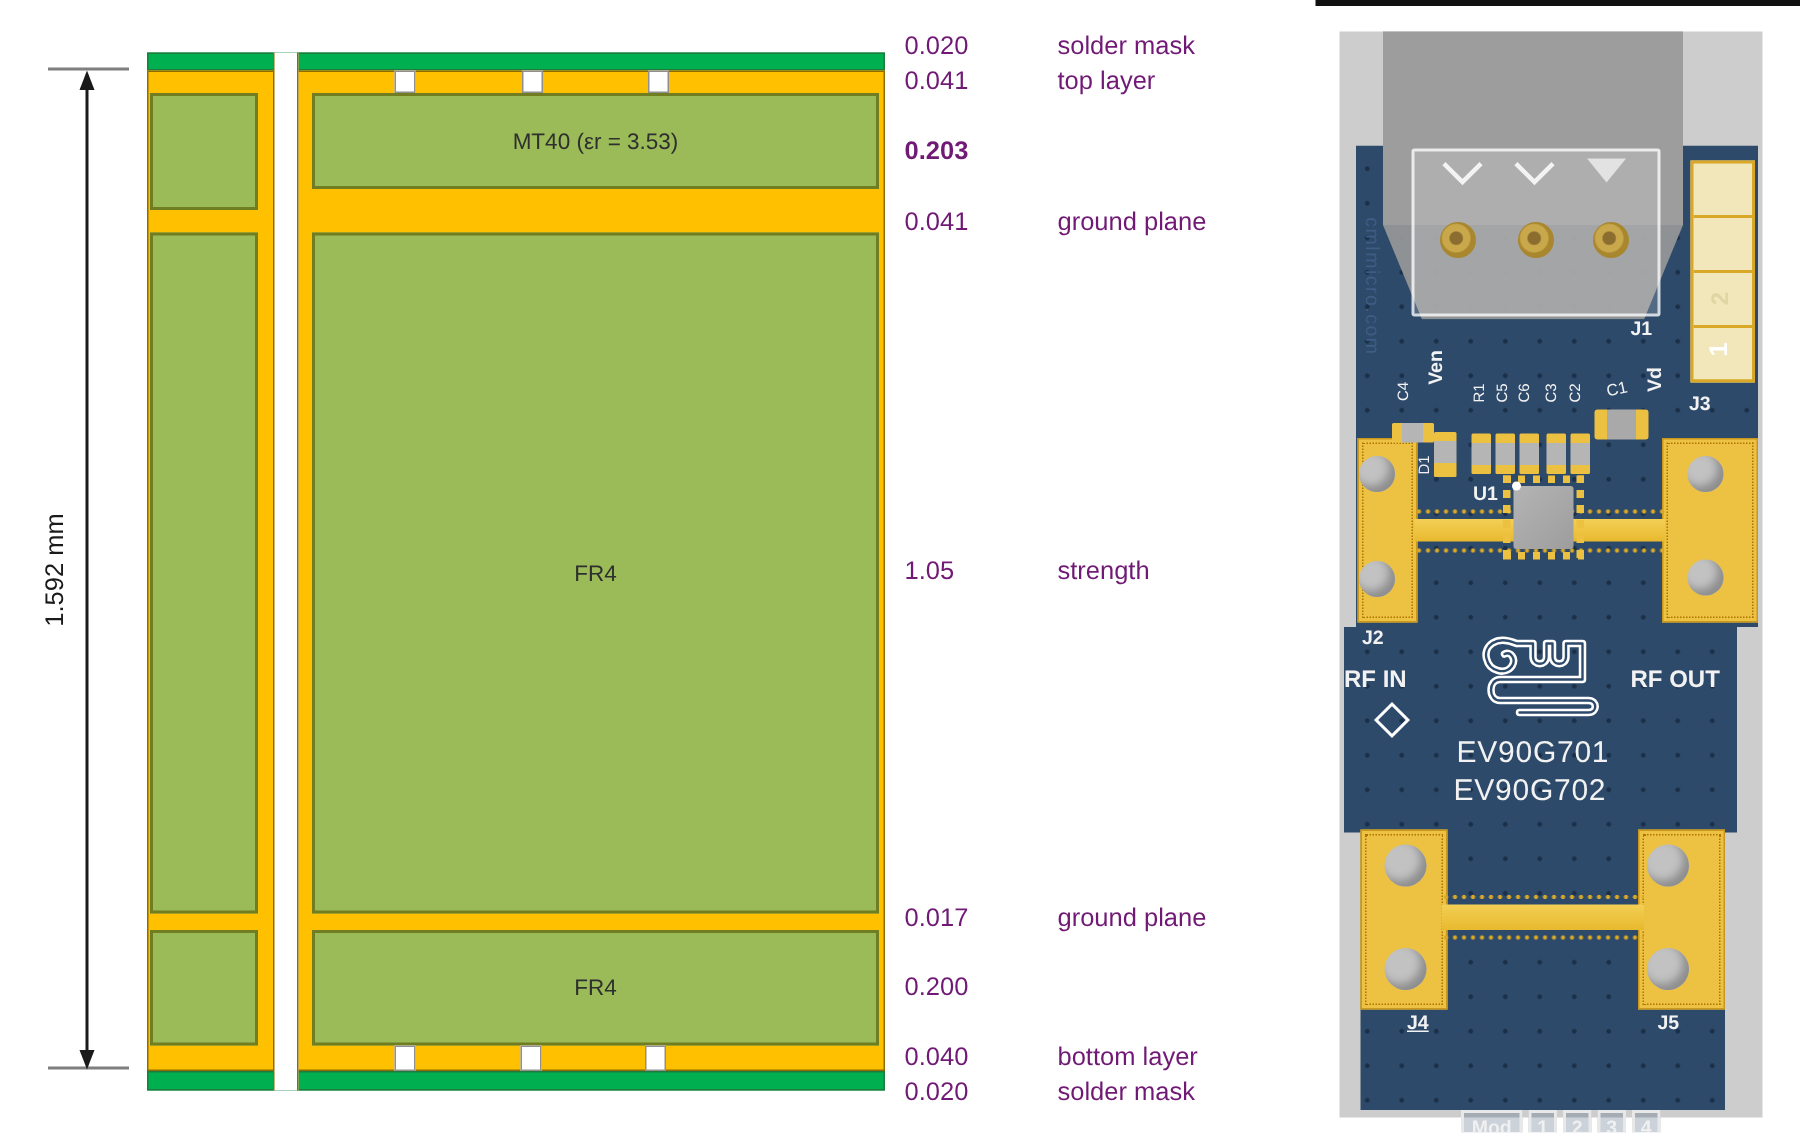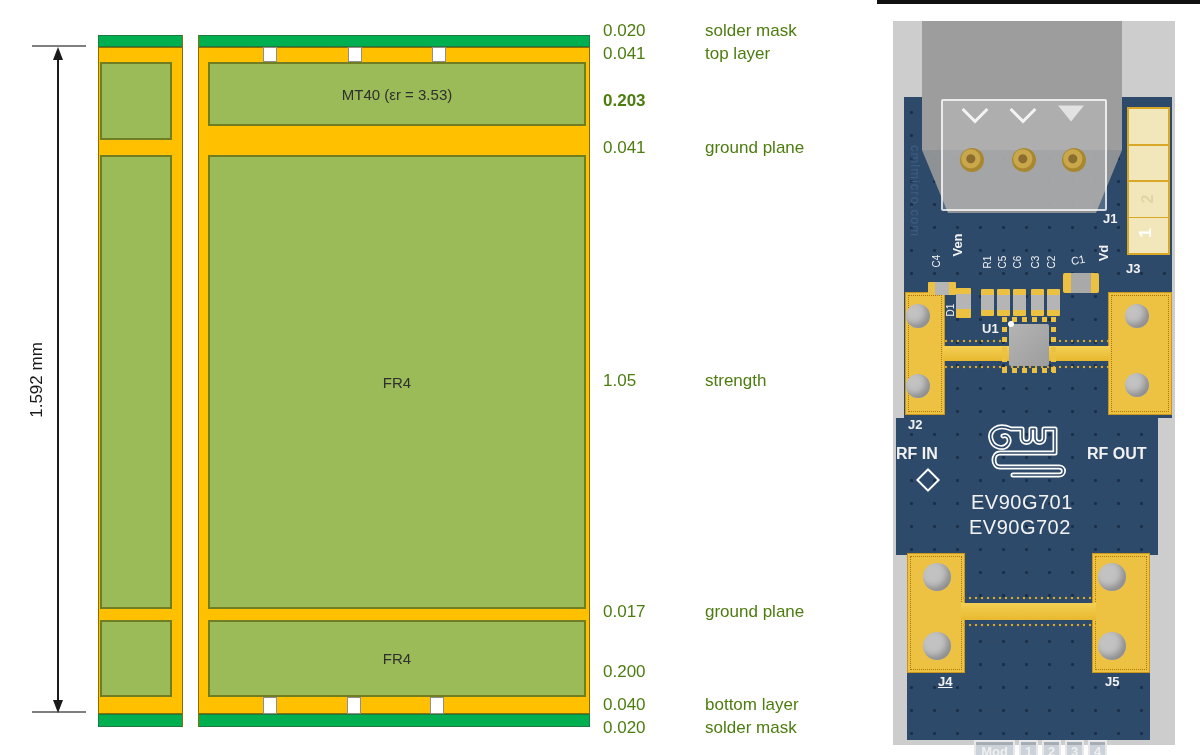--- a/index.html
+++ b/index.html
@@ -14,21 +14,21 @@
         font-size:15px;color:#2f2f2f;}
   .cgap{background:#ffffff;border:1px solid #8f8f8f;box-sizing:border-box;}
   .via-ch{background:#ffffff;border-left:1px solid #8c6d00;border-right:1px solid #8c6d00;box-sizing:border-box;}
   .dim-vline{width:2px;background:#1a1a1a;}
   .dim-cap{height:2px;background:#7f7f7f;}
   .arrow-up{width:0;height:0;border-left:5px solid transparent;border-right:5px solid transparent;border-bottom:13px solid #1a1a1a;}
   .arrow-dn{width:0;height:0;border-left:5px solid transparent;border-right:5px solid transparent;border-top:13px solid #1a1a1a;}
   .rot-ccw{transform:translate(-50%,-50%) rotate(-90deg);white-space:nowrap;}
   .rot-cw{transform:translate(-50%,-50%) rotate(90deg);white-space:nowrap;}
   .dim-label{font-size:17px;color:#1a1a1a;}
-  .lbl-val,.lbl-name{font-size:17px;color:#4d7c0f;line-height:20px;white-space:nowrap;}
+  .lbl-val,.lbl-name{font-size:17px;color:#701a75;line-height:20px;white-space:nowrap;}
   
   .photo{background:#cdcdcd;}
   .board{background-color:#2E4A6A;
          background-image:radial-gradient(circle, rgba(10,25,45,.55) 1.3px, transparent 1.8px);
          background-size:23px 23px;background-position:7px 11px;
          clip-path:polygon(11px 76px,279px 76px,279px 397px,265px 397px,265px 534px,257px 534px,257px 719px,14px 719px,14px 534px,3px 534px,3px 397px,11px 397px);}
   .gold{background:#EDC243;border:1.5px solid #c9971d;box-sizing:border-box;}
   .stitch{position:absolute;inset:2px;border:1px dotted #b07400;pointer-events:none;}
   .hole{border-radius:50%;background:#c2c2c2;box-shadow:inset -4px -4px 6px #8d8d8d;}
   .sil{color:#f2f2f2;white-space:nowrap;}
@@ -104,21 +104,21 @@
   <div class="abs lbl-val" style="left:603px;top:44px;">0.041</div>
   <div class="abs lbl-name" style="left:705px;top:44px;">top layer</div>
   <div class="abs lbl-val" style="left:603px;top:91px;font-weight:bold;">0.203</div>
   <div class="abs lbl-name" style="left:705px;top:91px;"></div>
   <div class="abs lbl-val" style="left:603px;top:138px;">0.041</div>
   <div class="abs lbl-name" style="left:705px;top:138px;">ground plane</div>
   <div class="abs lbl-val" style="left:603px;top:371px;">1.05</div>
   <div class="abs lbl-name" style="left:705px;top:371px;">strength</div>
   <div class="abs lbl-val" style="left:603px;top:602px;">0.017</div>
   <div class="abs lbl-name" style="left:705px;top:602px;">ground plane</div>
-  <div class="abs lbl-val" style="left:603px;top:648px;margin-top:14px;">0.200</div>
+  <div class="abs lbl-val" style="left:603px;top:648px;">0.200</div>
   <div class="abs lbl-name" style="left:705px;top:648px;"></div>
   <div class="abs lbl-val" style="left:603px;top:695px;">0.040</div>
   <div class="abs lbl-name" style="left:705px;top:695px;">bottom layer</div>
   <div class="abs lbl-val" style="left:603px;top:718px;">0.020</div>
   <div class="abs lbl-name" style="left:705px;top:718px;">solder mask</div>
 
   <div class="abs photo" style="left:893px;top:21px;width:282px;height:724px;">
 
     <div class="abs board" style="left:0;top:0;width:282px;height:724px;"></div>
 
@@ -172,21 +172,21 @@
 
     <div class="abs conn-base" style="left:29px;top:0;width:200px;height:129px;"></div>
     <div class="abs conn-trap" style="left:29px;top:129px;width:200px;height:63px;"></div>
     <div class="abs shroud" style="left:48px;top:78px;width:166px;height:112px;"></div>
     <div class="abs chev" style="left:82px;top:91px;"></div>
     <div class="abs chev" style="left:130px;top:91px;"></div>
     <div class="abs chev-fill" style="left:178px;top:91px;"></div>
     <div class="abs pin" style="left:79px;top:139px;"></div>
     <div class="abs pin" style="left:131px;top:139px;"></div>
     <div class="abs pin" style="left:181px;top:139px;"></div>
-    <div class="abs sil sil-b" style="left:194px;top:190px;font-size:13px;margin-left:16px;">J1</div>
+    <div class="abs sil sil-b" style="left:194px;top:190px;font-size:13px;">J1</div>
 
     <div class="abs pincol" style="left:234px;top:86px;width:43px;height:148px;"></div>
     <div class="abs rot-ccw" style="left:255px;top:178px;font-size:16px;font-weight:bold;color:#dfd6a4;">2</div>
     <div class="abs rot-ccw" style="left:253px;top:212px;font-size:17px;font-weight:bold;color:#ffffff;">1</div>
     <div class="abs sil sil-b" style="left:233px;top:240px;font-size:13px;">J3</div>
 
     <div class="abs sil sil-b" style="left:15px;top:396px;font-size:13px;">J2</div>
     <div class="abs sil sil-b" style="left:3px;top:424px;font-size:16px;">RF IN</div>
     <div class="abs sil sil-b" style="left:194px;top:424px;font-size:16px;">RF OUT</div>
     <div class="abs fid" style="left:35px;top:459px;"></div>

